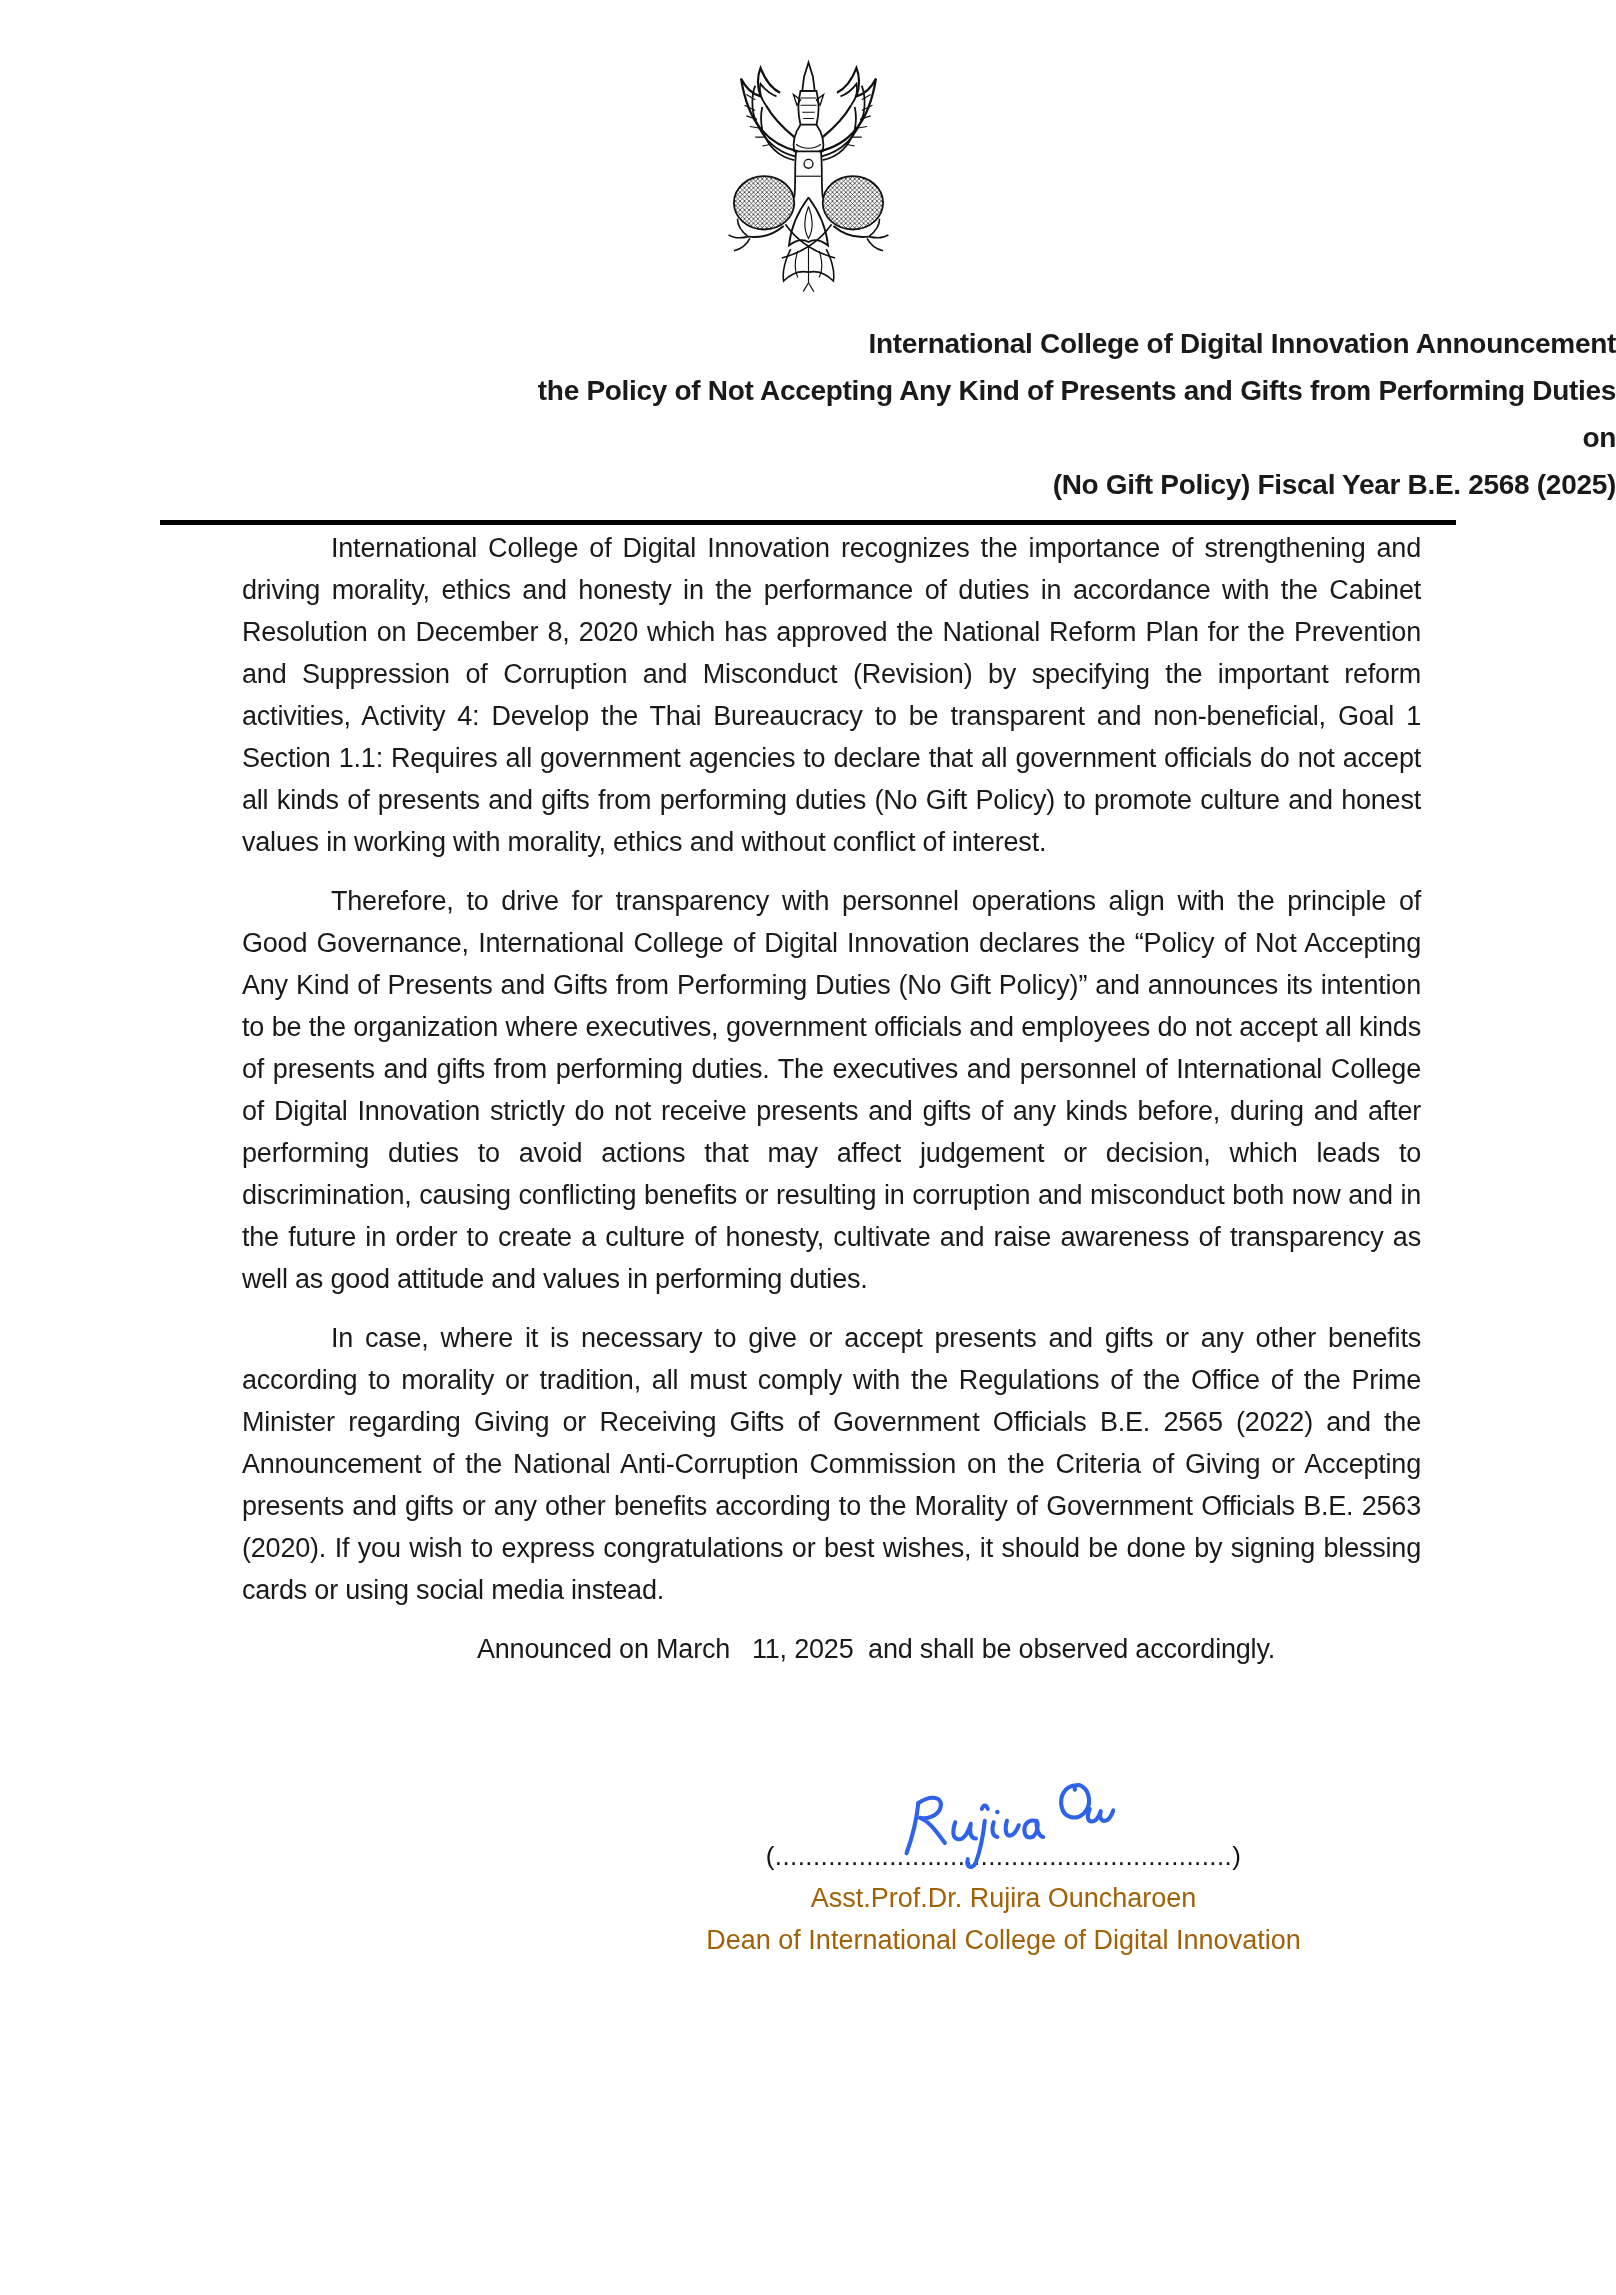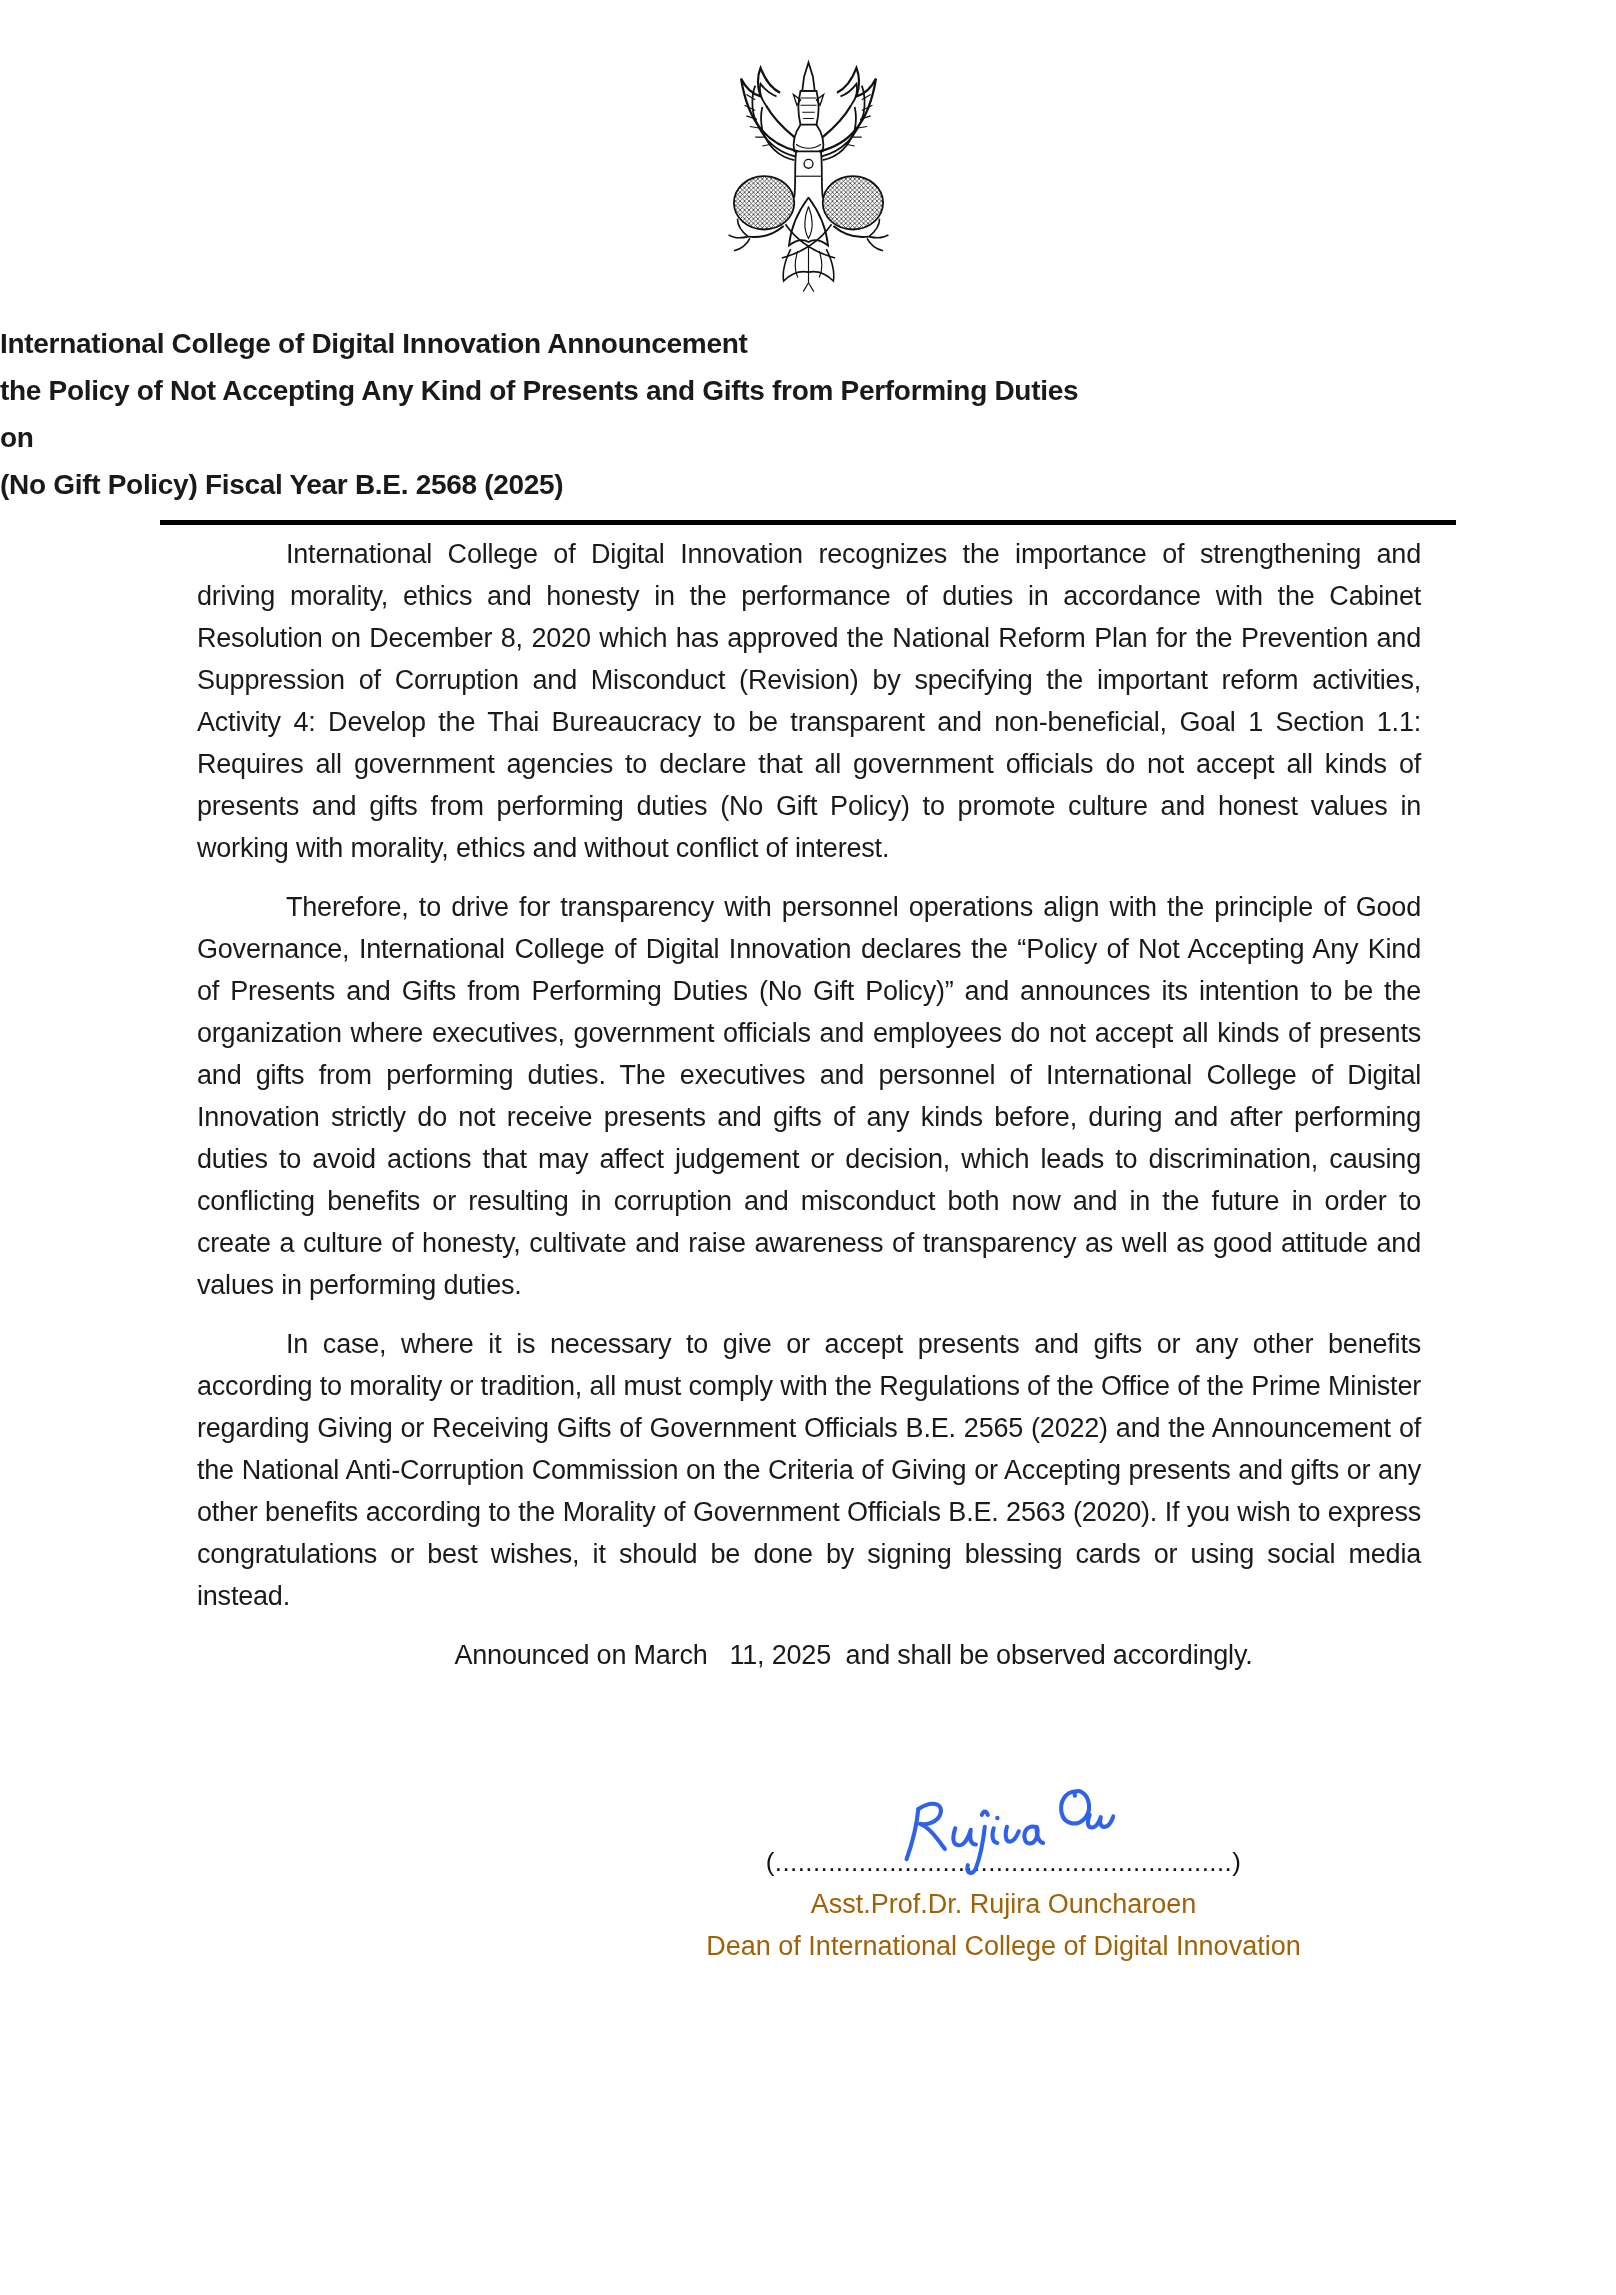--- a/index.html
+++ b/index.html
@@ -12,38 +12,39 @@
     color: #1a1a1a;
     font-family: "Liberation Sans", sans-serif;
     overflow: hidden;
   }
   .emblem {
     display: block;
     margin: 59px auto 0 auto;
   }
   .title-block {
     margin-top: 23px;
-    text-align: left;
+    text-align: right;
     font-weight: bold;
     font-size: 28px;
     line-height: 47px;
     letter-spacing: -0.3px;
   }
   .divider {
     width: 1296px;
     height: 5.3px;
     background: #000000;
     margin: 11.5px auto 0 auto;
   }
   .content {
-    padding: 8px 195px 0 197px;
+    padding: 2px 195px 0 197px;
     font-size: 27px;
     line-height: 42px;
     letter-spacing: -0.2px;
     text-align: justify;
+    margin-left: 45px;
   }
   .content p {
     margin: 0 0 17px 0;
     text-indent: 89px;
   }
   .content p.announce {
     text-align: center;
     white-space: pre-wrap;
     margin-top: 3.6px;
   }

